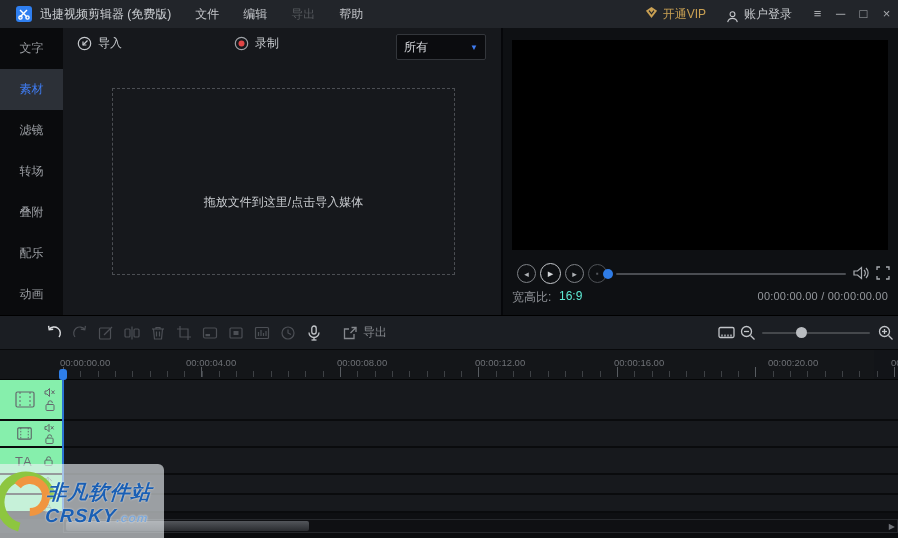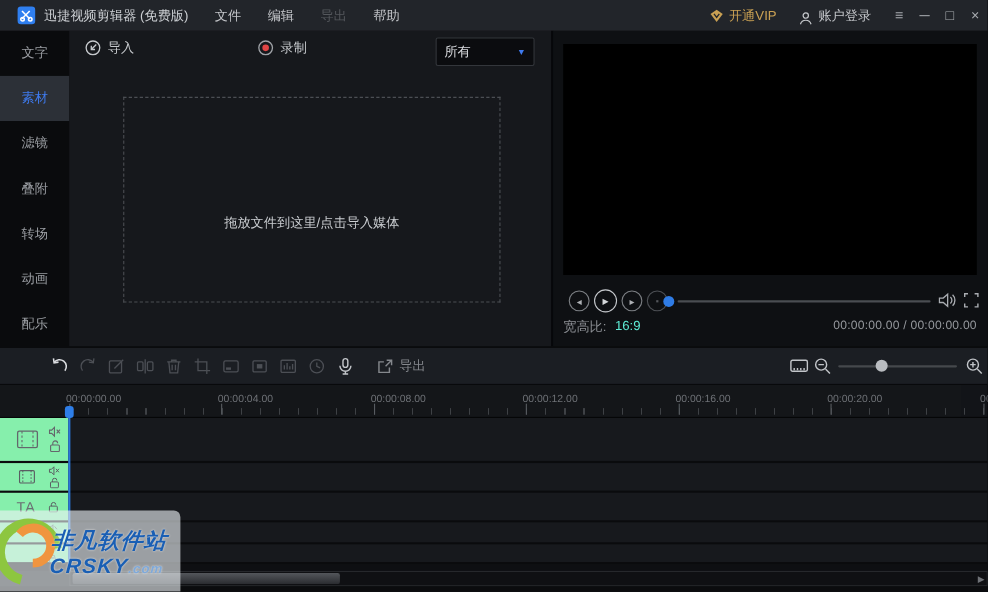--- a/index.html
+++ b/index.html
@@ -8,21 +8,21 @@
   #app{position:relative;width:898px;height:538px;background:#121418;overflow:hidden}
   svg{display:block}
 
   
   .titlebar{position:absolute;left:0;top:0;width:898px;height:28px;background:#22252a;display:flex;align-items:center;font-size:12px;color:#cfd1d5}
   .app-logo{width:16px;height:16px;margin-left:16px;border-radius:3px;background:#2f7ff0;display:flex;align-items:center;justify-content:center;flex:none}
   .app-title{margin-left:8px;color:#cdd0d4;white-space:nowrap}
   .menu{margin-left:24px;color:#c3c5c9;cursor:default;white-space:nowrap}
   .menu.disabled{color:#55585d}
   .tb-spacer{flex:1}
-  .vip{display:flex;align-items:center;gap:5px;color:#c9a053;margin-right:20px;white-space:nowrap}
+  .vip{display:flex;align-items:flex-start;gap:5px;color:#c9a053;margin-right:20px;white-space:nowrap}
   .login{display:flex;align-items:flex-end;gap:5px;color:#c5c7cb;margin-right:14px;white-space:nowrap}
   .winbtn{width:23px;text-align:center;color:#a8abaf;font-size:13px;line-height:28px}
 
   
   .sidebar{position:absolute;left:0;top:28px;width:63px;height:287px;background:#0a0b0d}
   .side-item{height:41px;display:flex;align-items:center;justify-content:center;font-size:12px;color:#9b9ea3}
   .side-item.active{background:#2c3037;color:#3f7bf0}
 
   
   .media-panel{position:absolute;left:63px;top:28px;width:440px;height:287px;background:#16181c;border-right:2px solid #06070a}
@@ -132,24 +132,24 @@
     <span class="winbtn">≡</span>
     <span class="winbtn">─</span>
     <span class="winbtn">□</span>
     <span class="winbtn">×</span>
   </div>
 
   <div class="sidebar">
     <div class="side-item">文字</div>
     <div class="side-item active">素材</div>
     <div class="side-item">滤镜</div>
+    <div class="side-item">转场</div>
     <div class="side-item">叠附</div>
-    <div class="side-item">转场</div>
+    <div class="side-item">配乐</div>
     <div class="side-item">动画</div>
-    <div class="side-item">配乐</div>
   </div>
 
   <div class="media-panel">
     <div class="mp-header">
       <span class="mp-btn import-btn">
         <svg width="15" height="15" viewBox="0 0 15 15">
             <circle cx="7.5" cy="7.5" r="6.2" fill="none" stroke="#c6c9cd" stroke-width="1.2"></circle>
             <line x1="10.5" y1="4.5" x2="6" y2="9" stroke="#c6c9cd" stroke-width="1.2"></line>
             <polyline points="6,5.6 6,9 9.4,9" fill="none" stroke="#c6c9cd" stroke-width="1.2"></polyline>
           </svg>
@@ -292,25 +292,25 @@
           <line class="stk-m" x1="10.5" y1="10.5" x2="14.5" y2="14.5"></line>
           <line class="stk-m" x1="4" y1="6.5" x2="9" y2="6.5"></line>
           <line class="stk-m" x1="6.5" y1="4" x2="6.5" y2="9"></line>
         </svg>
     </span>
   </div>
 
   <div class="timeline">
     <div class="ruler">
       <span class="ruler-label" style="left:60px">00:00:00.00</span>
-      <span class="ruler-label" style="left:198px">00:00:04.00</span>
+      <span class="ruler-label" style="left:186px">00:00:04.00</span>
       <span class="ruler-label" style="left:337px">00:00:08.00</span>
       <span class="ruler-label" style="left:475px">00:00:12.00</span>
       <span class="ruler-label" style="left:614px">00:00:16.00</span>
-      <span class="ruler-label" style="left:752px">00:00:20.00</span>
+      <span class="ruler-label" style="left:768px">00:00:20.00</span>
       <span class="ruler-label" style="left:891px">00:00:24.00</span>
       <div class="tickstrip">
         <span class="majortick" style="left:0"></span>
           <span class="majortick" style="left:138px"></span>
           <span class="majortick" style="left:277px"></span>
           <span class="majortick" style="left:415px"></span>
           <span class="majortick" style="left:554px"></span>
           <span class="majortick" style="left:692px"></span>
           <span class="majortick" style="left:831px"></span>
       </div>

